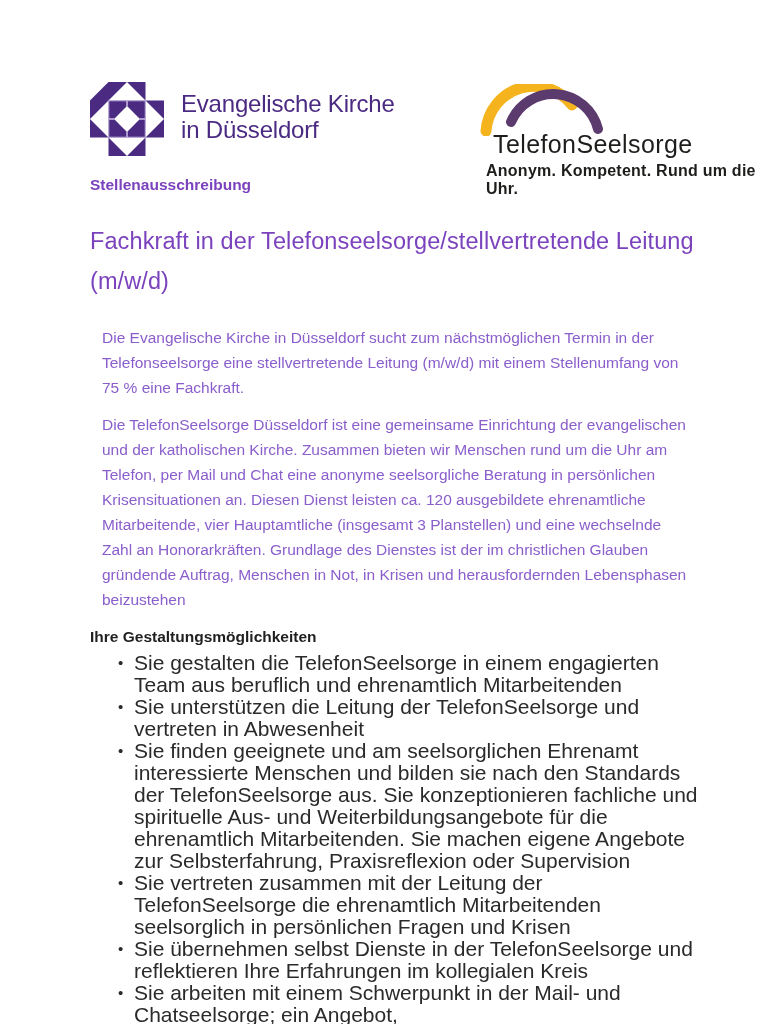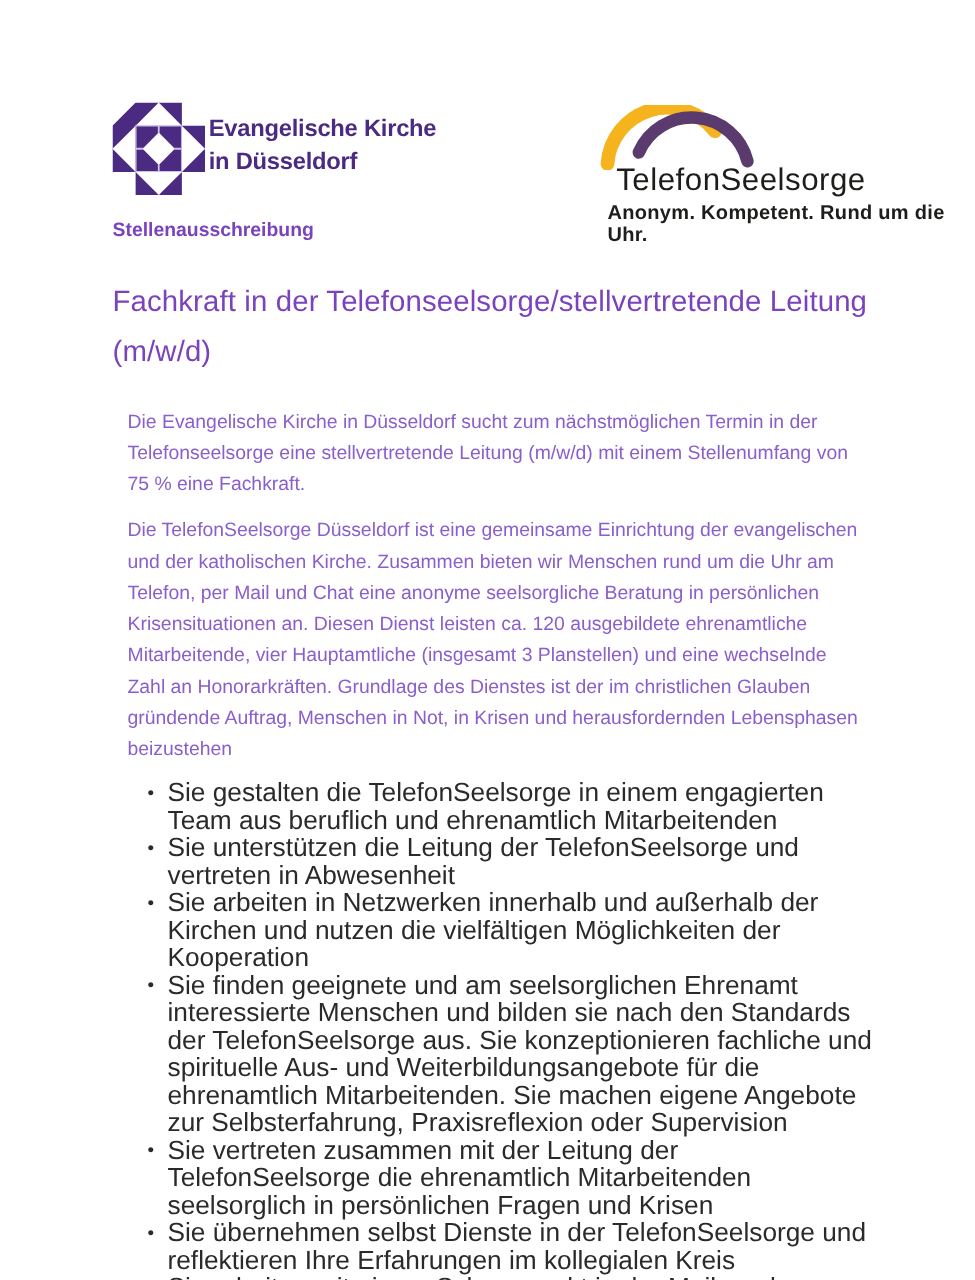--- a/index.html
+++ b/index.html
@@ -9,22 +9,22 @@
     background:#ffffff;
     overflow:hidden;
     font-family:"Liberation Sans", sans-serif;
     color:#262626;
   }
 
   
   .ekd-logo { position:absolute; left:90px; top:82px; display:flex; align-items:flex-start; }
   .ekd-icon { width:74px; height:74px; display:block; }
   .ekd-wordmark {
-    margin-left:3px; margin-top:9px;
-    font-size:19px; line-height:26px; font-weight:700;
+    margin-left:17px; margin-top:9px;
+    font-size:24px; line-height:26px; font-weight:400;
     color:#4b2a82; letter-spacing:-0.2px;
   }
   .ts-logo { position:absolute; left:477px; top:84px; }
   .ts-arcs { display:block; width:126px; height:52px; margin-left:2px; }
   .ts-title {
     margin:-6px 0 0 16px;
     font-size:25px; line-height:28px; font-weight:400;
     color:#1d1d1b; letter-spacing:0.4px;
   }
   .ts-tagline {
@@ -109,25 +109,25 @@
   <p class="kicker">Stellenausschreibung</p>
 
   <h1 class="doc-title">Fachkraft in der Telefonseelsorge/stellvertretende Leitung (m/w/d)</h1>
 
   <main class="content">
     <div class="intro">
       <p>Die Evangelische Kirche in Düsseldorf sucht zum nächstmöglichen Termin in der Telefonseelsorge eine stellvertretende Leitung (m/w/d) mit einem Stellenumfang von 75 % eine Fachkraft.</p>
       <p>Die TelefonSeelsorge Düsseldorf ist eine gemeinsame Einrichtung der evangelischen und der katholischen Kirche. Zusammen bieten wir Menschen rund um die Uhr am Telefon, per Mail und Chat eine anonyme seelsorgliche Beratung in persönlichen Krisensituationen an. Diesen Dienst leisten ca. 120 ausgebildete ehrenamtliche Mitarbeitende, vier Hauptamtliche (insgesamt 3 Planstellen) und eine wechselnde Zahl an Honorarkräften. Grundlage des Dienstes ist der im christlichen Glauben gründende Auftrag, Menschen in Not, in Krisen und herausfordernden Lebensphasen beizustehen</p>
     </div>
 
+    <h2 class="section-heading">Ihre Gestaltungsmöglichkeiten</h2>
 
     <ul class="bullet-list">
       <li>Sie gestalten die TelefonSeelsorge in einem engagierten Team aus beruflich und ehrenamtlich Mitarbeitenden</li>
       <li>Sie unterstützen die Leitung der TelefonSeelsorge und vertreten in Abwesenheit</li>
-      <li>Sie arbeiten in Netzwerken innerhalb und außerhalb der Kirchen und nutzen die vielfältigen Möglichkeiten der Kooperation</li>
       <li>Sie finden geeignete und am seelsorglichen Ehrenamt interessierte Menschen und bilden sie nach den Standards der TelefonSeelsorge aus. Sie konzeptionieren fachliche und spirituelle Aus- und Weiterbildungsangebote für die ehrenamtlich Mitarbeitenden. Sie machen eigene Angebote zur Selbsterfahrung, Praxisreflexion oder Supervision</li>
       <li>Sie vertreten zusammen mit der Leitung der TelefonSeelsorge die ehrenamtlich Mitarbeitenden seelsorglich in persönlichen Fragen und Krisen</li>
       <li>Sie übernehmen selbst Dienste in der TelefonSeelsorge und reflektieren Ihre Erfahrungen im kollegialen Kreis</li>
       <li>Sie arbeiten mit einem Schwerpunkt in der Mail- und Chatseelsorge; ein Angebot,</li>
     </ul>
   </main>
 
 </div>
 
 </body></html>

